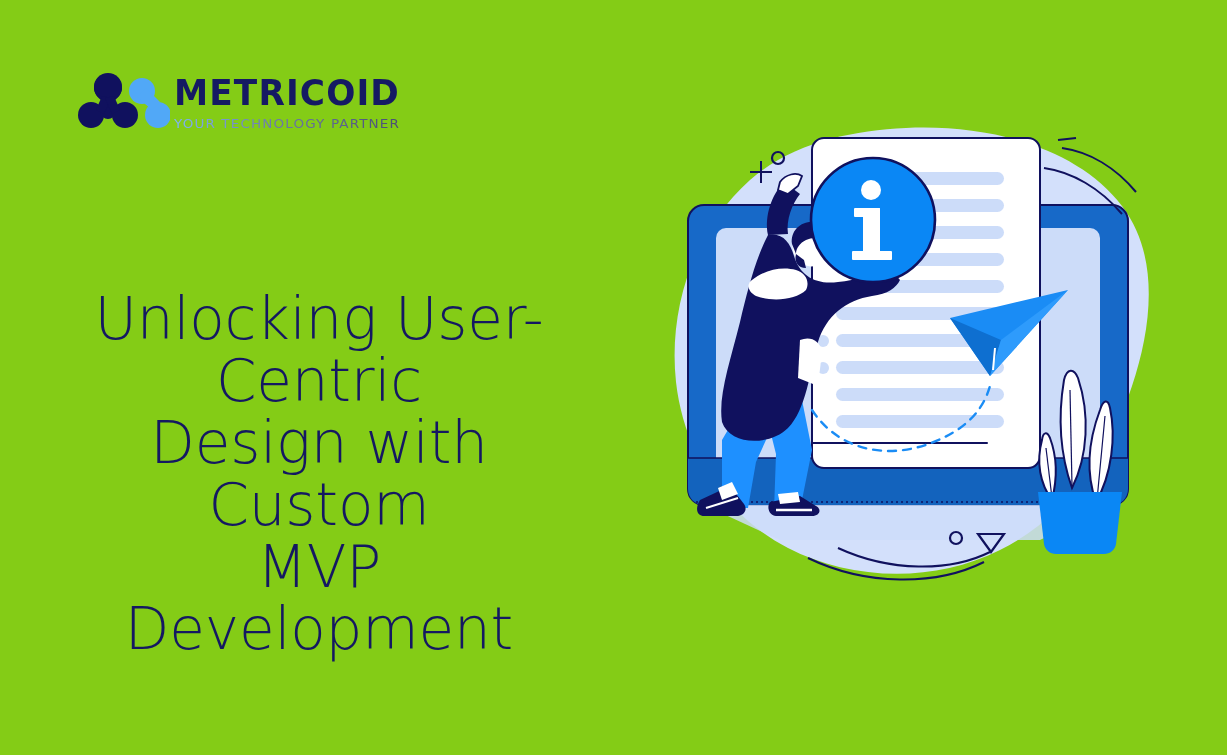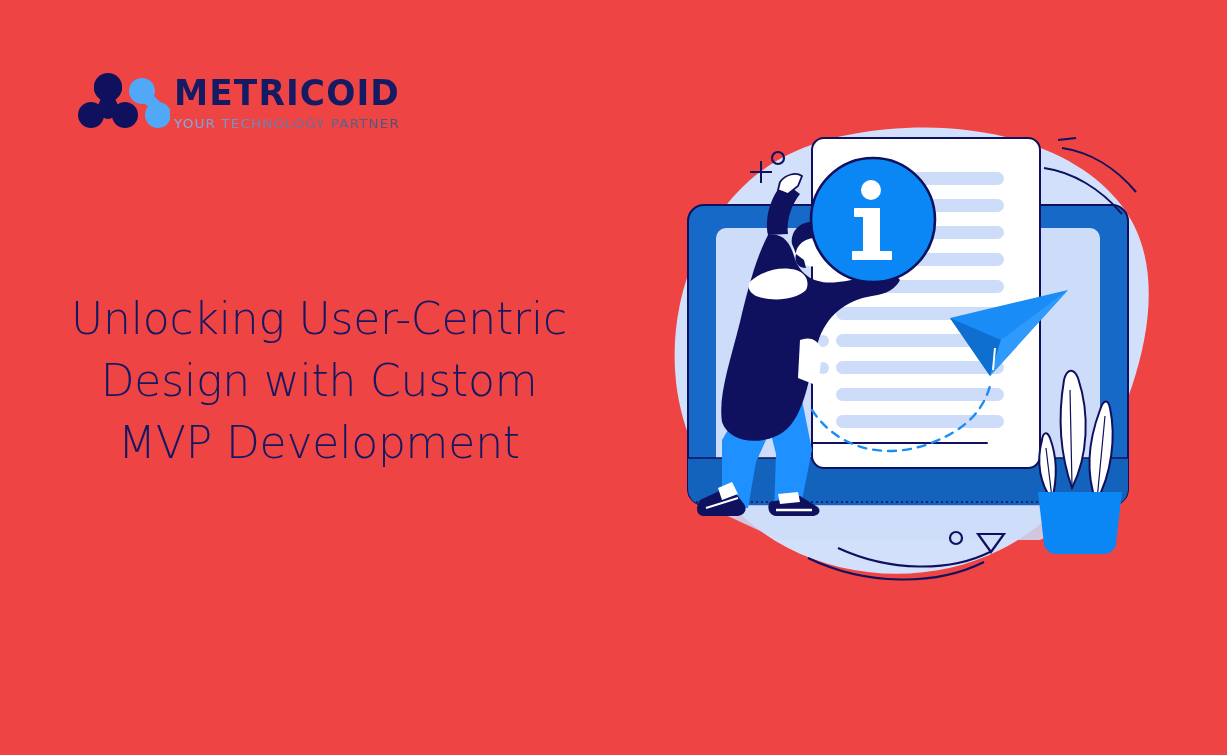--- a/index.html
+++ b/index.html
@@ -5,21 +5,21 @@
   * { box-sizing: border-box; margin: 0; padding: 0; }
   html, body {
     width: 1227px; height: 755px;
     background: #ffffff;
     font-family: "Liberation Sans", sans-serif;
     overflow: hidden;
   }
   .page {
     position: relative;
     width: 1227px; height: 755px;
-    background: #ef4444;
+    background: #84cc16;
   }
 
   
   .logo {
     position: absolute;
     left: 78px; top: 68px;
     display: flex;
     align-items: center;
     gap: 0px;
   }
@@ -29,21 +29,21 @@
   .logo-tagline { width: 228px; height: 16px; display: block; margin-top: 3px; }
 
   
   .headline {
     position: absolute;
     left: 60px; top: 288px;
     width: 518px;
     text-align: center;
     color: #141862;
     font-family: "DejaVu Sans", sans-serif;
-    font-size: 44px;
+    font-size: 58px;
     font-weight: 300;
     line-height: 62px;
     letter-spacing: -0.2px;
     white-space: pre-line;
   }
 
   
   .illustration {
     position: absolute;
     left: 660px; top: 110px;

